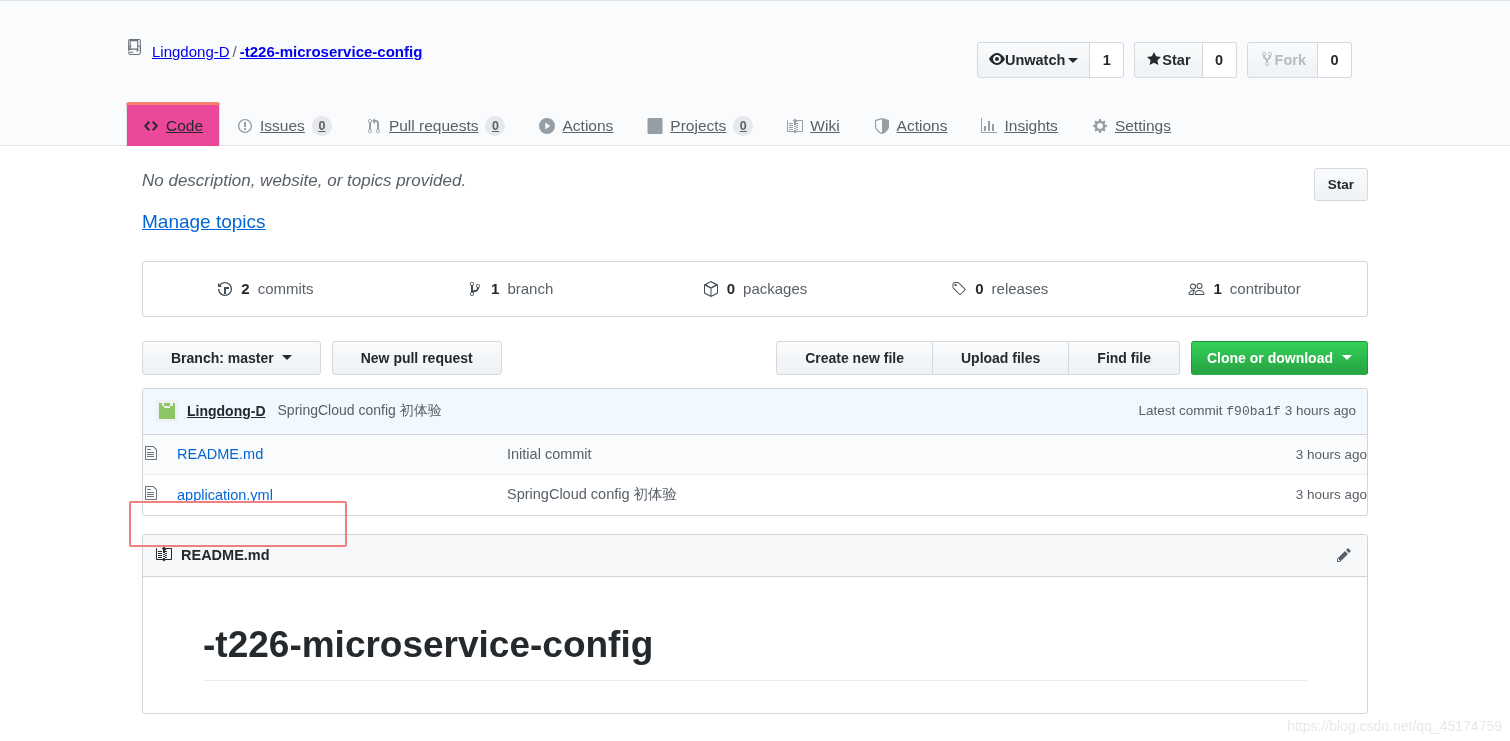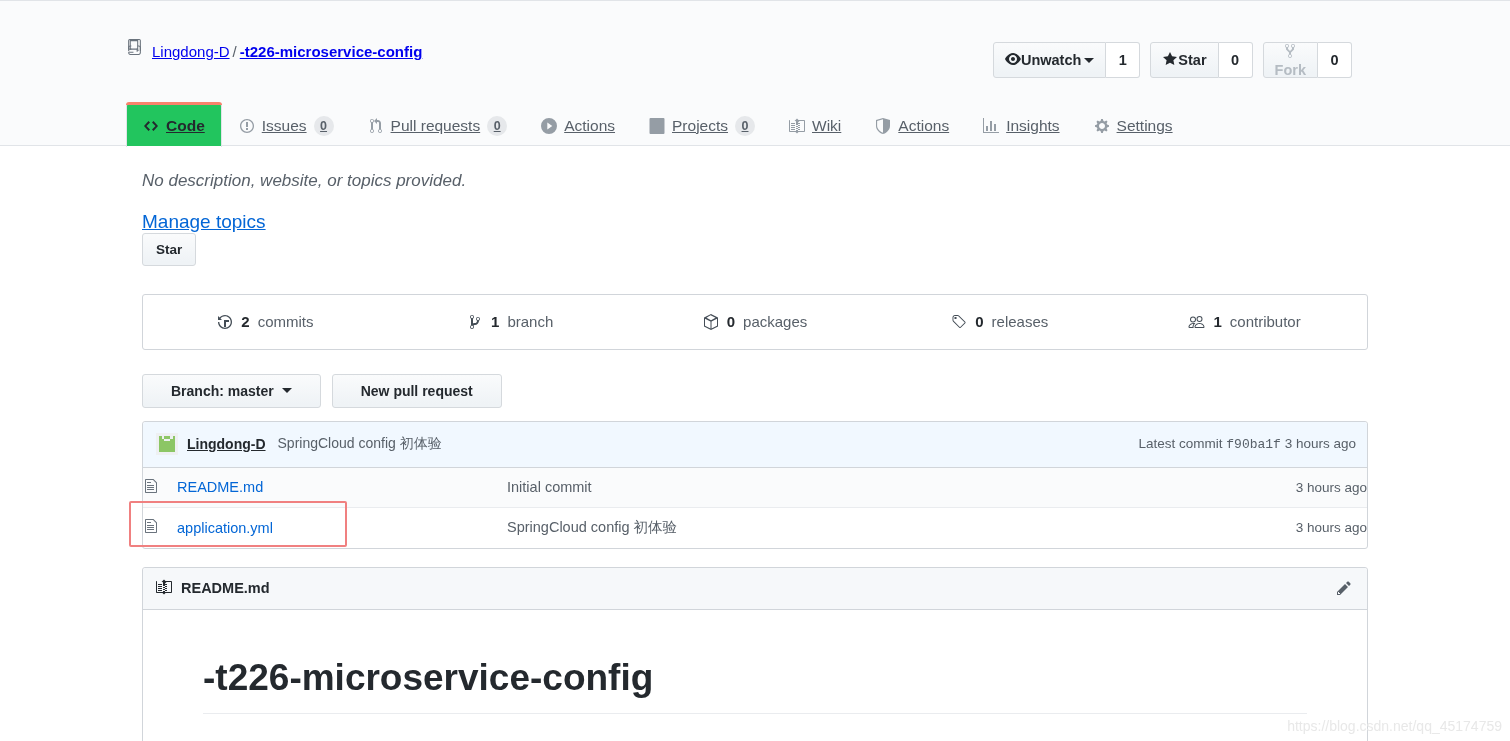--- a/index.html
+++ b/index.html
@@ -76,21 +76,21 @@
     height: 36px;
     padding: 0 9px;
     font-size: 14.5px;
     font-weight: 700;
     color: #24292e;
     background: #fff;
     border: 1px solid #d5d9dd;
     border-left: 0;
     border-radius: 0 3px 3px 0;
   }
-  .btn-gh.disabled { color: #b5bcc3; background: linear-gradient(-180deg,#fafbfc 0%,#eff3f6 90%); flex-direction: column; }
+  .btn-gh.disabled { color: #b5bcc3; background: linear-gradient(-180deg,#fafbfc 0%,#eff3f6 90%); }
   .caret {
     display: inline-block;
     width: 0; height: 0;
     margin-left: 3px;
     border-top: 5px solid currentColor;
     border-left: 5px solid transparent;
     border-right: 5px solid transparent;
   }
 
   
@@ -111,25 +111,25 @@
     color: #586069;
     border: 1px solid transparent;
     border-bottom: 0;
     background: transparent;
     white-space: nowrap;
     position: relative;
     top: 1px;
   }
   .nav-item .ico { color: #959da5; display: flex; align-items: center; }
   .nav-item.selected {
-    background: #22c55e;
+    background: #ec4899;
     border-color: #e1e4e8;
     border-radius: 3px 3px 0 0;
     color: #24292e;
-    font-weight: 700;
+    font-weight: 400;
   }
   .nav-item.selected .ico { color: #24292e; }
   .nav-item.selected::before {
     content: "";
     position: absolute;
     left: -1px; right: -1px; top: -2px;
     height: 3px;
     background: #f9826c;
     border-radius: 3px 3px 0 0;
   }
@@ -159,22 +159,22 @@
     width: 1226px;
     margin: 0 auto;
     padding-left: 0;
     position: relative;
   }
   .content-wrap { padding-top: 22px; }
 
   .repo-desc-row {
     display: flex;
     align-items: flex-start;
+    justify-content: space-between;
     padding: 0 0 0 0;
-    flex-direction: column;
   }
   .repo-desc {
     font-size: 17px;
     font-style: italic;
     color: #586069;
     line-height: 1.5;
   }
   .manage-topics {
     display: inline-block;
     margin-top: 17px;
@@ -589,20 +589,29 @@
       </ul>
     </div>
 
     <div class="file-nav-bar">
       <div class="left-tools">
         <button class="btn-std">
           <span>Branch: master</span>
           <span class="caret"></span>
         </button>
         <button class="btn-std">New pull request</button>
+      </div>
+      <div class="right-tools">
+        <button class="btn-std btn-joined first">Create new file</button>
+        <button class="btn-std btn-joined">Upload files</button>
+        <button class="btn-std btn-joined last">Find file</button>
+        <button class="btn-green">
+          <span>Clone or download</span>
+          <span class="caret"></span>
+        </button>
       </div>
     </div>
 
     <div class="file-wrap">
 
       <div class="commit-tease">
         <div class="tease-left">
           <span class="avatar">
             <svg width="22" height="22" viewBox="0 0 8 8" shape-rendering="crispEdges" aria-hidden="true">
               <rect width="8" height="8" fill="#eef0f2"></rect>

